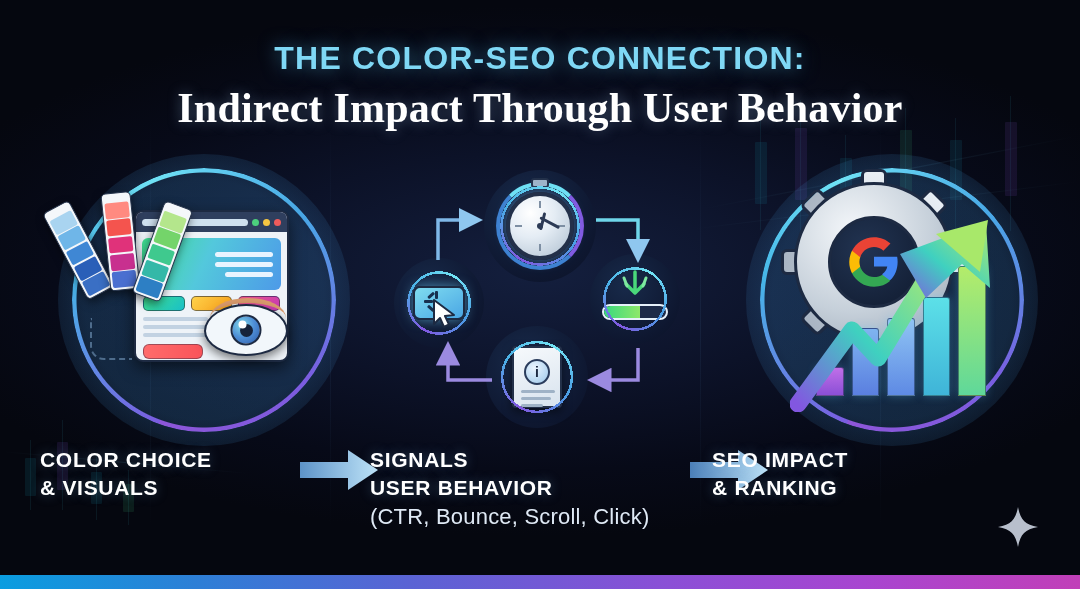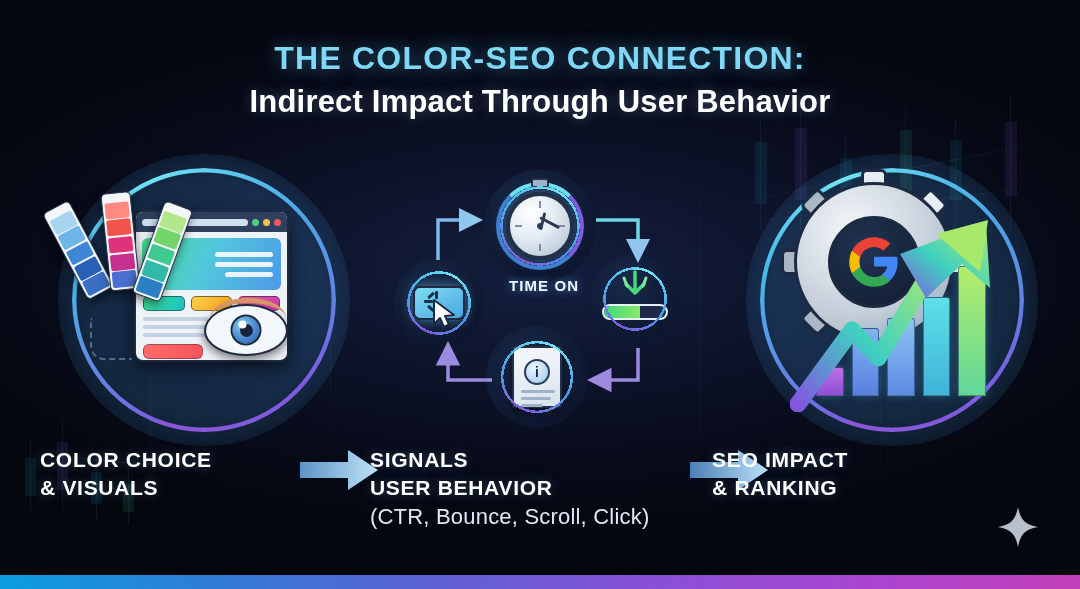--- a/index.html
+++ b/index.html
@@ -28,23 +28,24 @@
     background:linear-gradient(180deg,transparent,rgba(90,140,190,.10),transparent); }
 
   
   .header { position:absolute; top:40px; left:0; right:0; text-align:center; z-index:6; }
   .title-1 {
     color:#7fd8f5; font-size:32px; font-weight:bold; letter-spacing:1.2px;
     text-shadow:0 0 18px rgba(90,190,235,.55);
     line-height:1.15;
   }
   .title-2 {
-    color:#ffffff; font-size:31px; font-weight:bold; letter-spacing:.2px;
+    color:#ffffff; font-size:42px; font-weight:bold; letter-spacing:.2px;
     margin-top:7px; line-height:1.15;
     text-shadow:0 0 14px rgba(160,200,240,.35);
+    font-family:Liberation Serif, serif;
   }
 
   
   .panels { position:absolute; top:168px; left:0; right:0; height:270px; z-index:5; }
 
   .circle-wrap { position:absolute; width:264px; height:264px; }
   .circle-wrap.left   { left:72px;  top:0; }
   .circle-wrap.right  { left:760px; top:0; }
 
   .ring {
@@ -472,21 +473,20 @@
         <div class="doc">
           <i style="top:42px; width:34px;"></i>
           <i style="top:49px; width:30px;"></i>
           <i style="top:56px; width:22px;"></i>
           <div class="doc-badge">i</div>
         </div>
       </div>
     </div>
 
     <div class="cycle-label">
-      <div>TIME ON</div>
     </div>
   </div>
 
   <div class="labels">
     <div class="lbl left">
       <div class="lbl-main">
         <div>COLOR CHOICE</div>
         <div>&amp; VISUALS</div>
       </div>
     </div>

